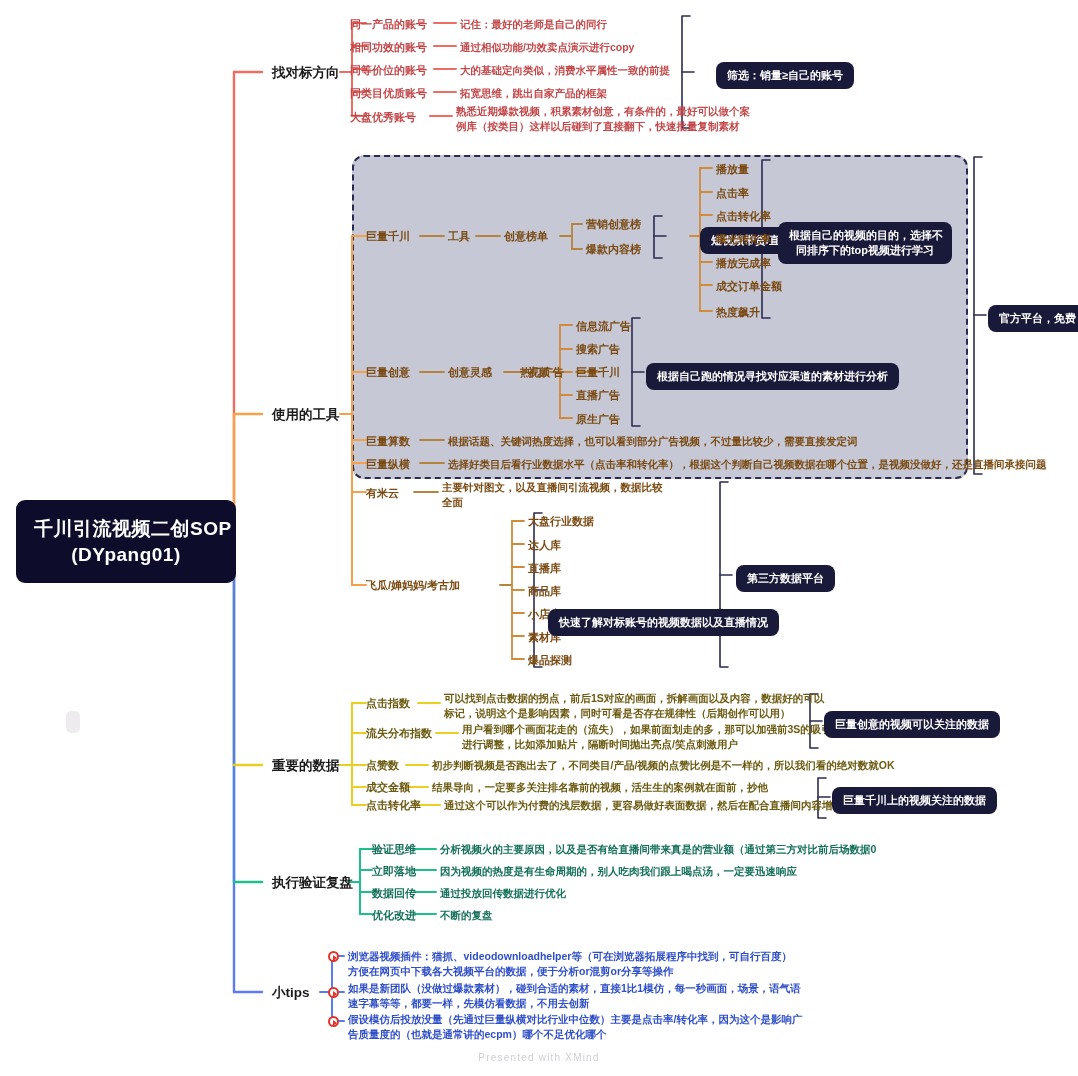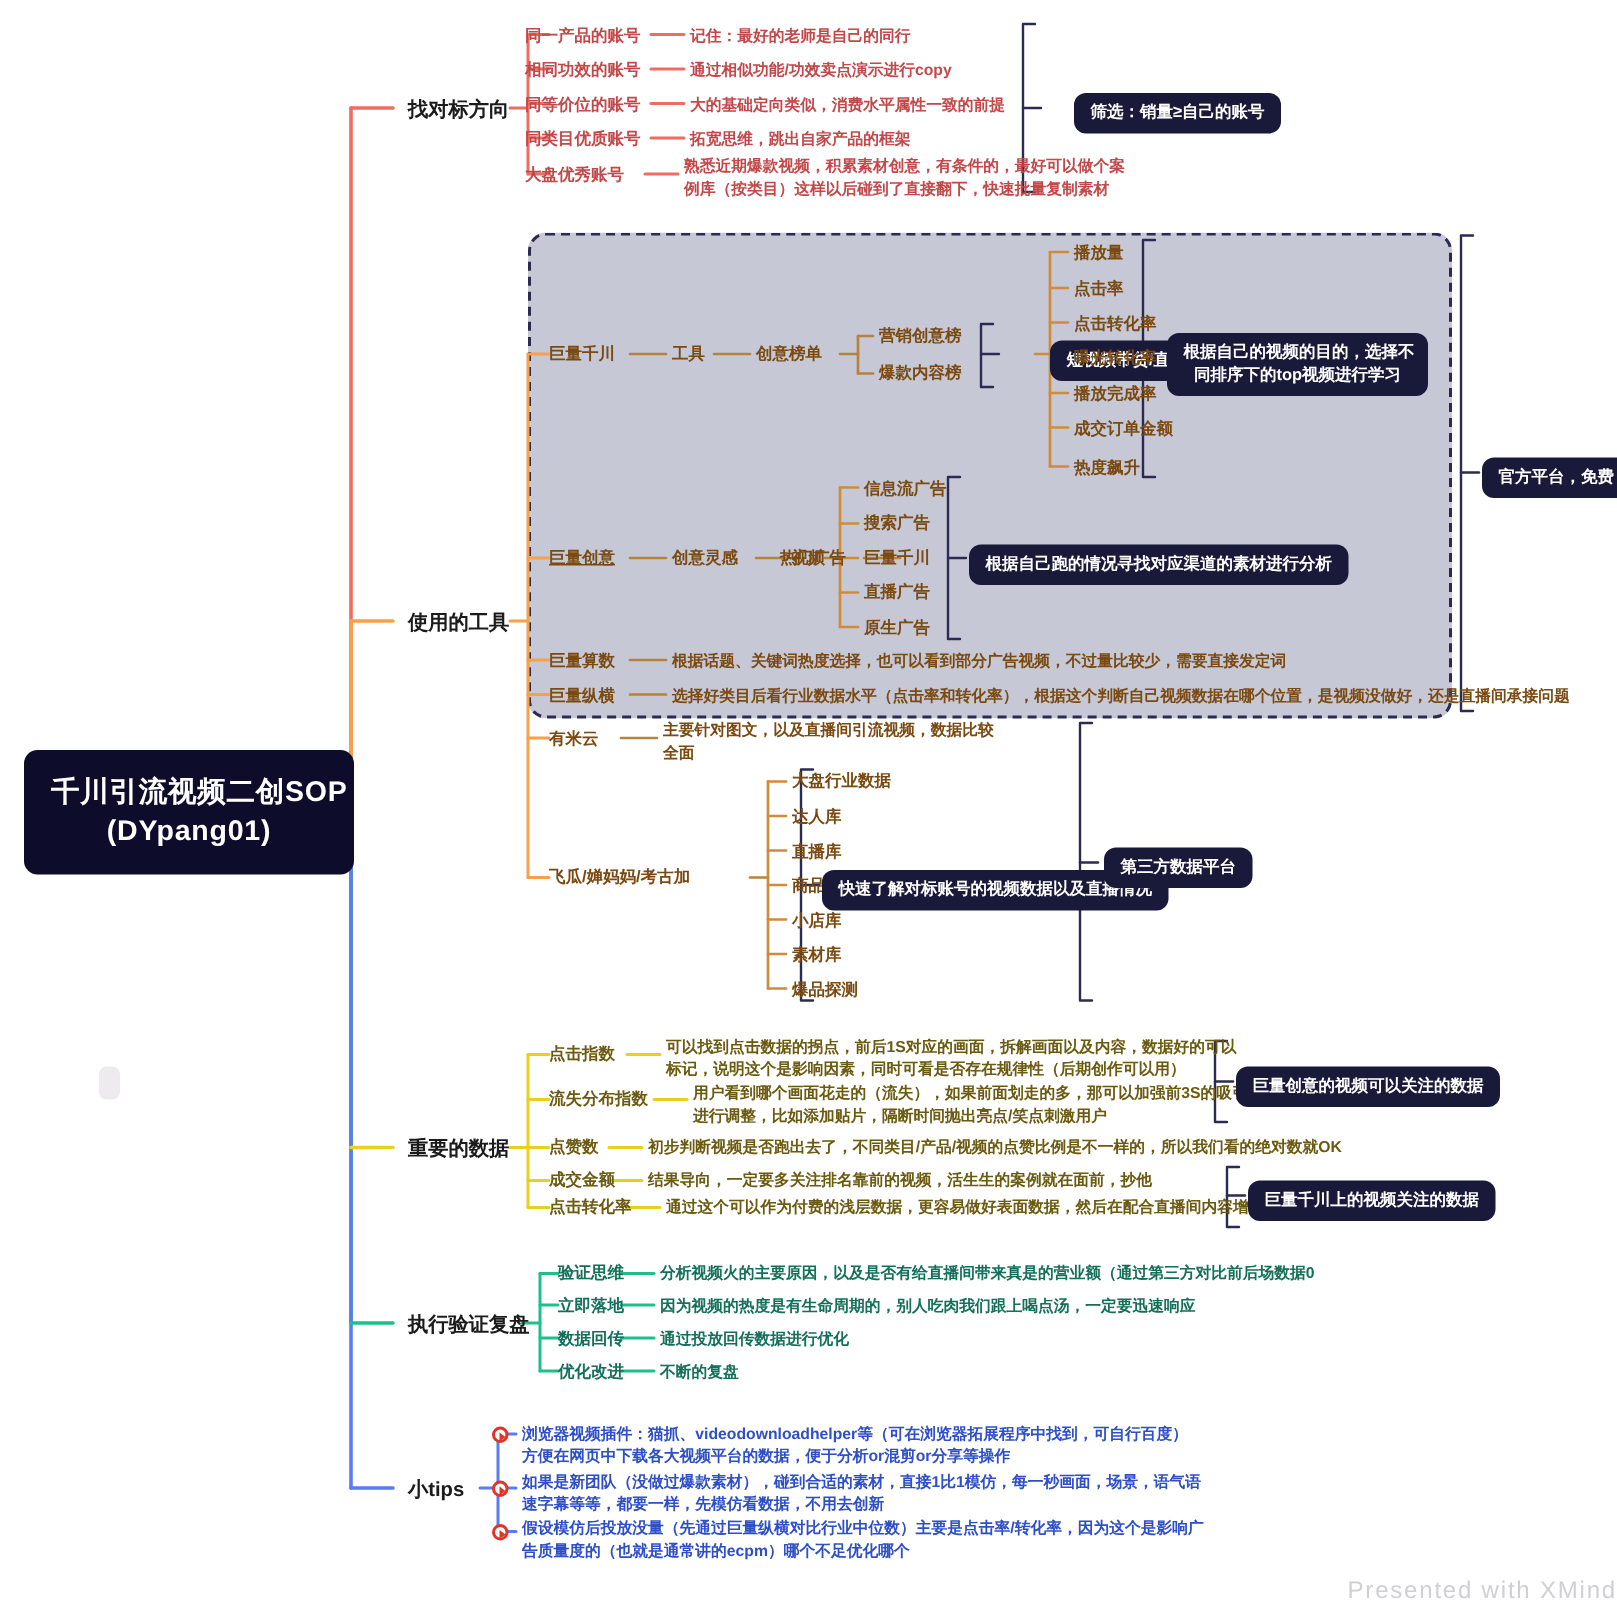--- a/index.html
+++ b/index.html
@@ -93,22 +93,22 @@
     left:2.5px;top:1.6px;
     width:0;height:0;
     border-left:4px solid #e2342b;
     border-top:3px solid transparent;
     border-bottom:3px solid transparent;
   }
 
   .watermark{
     position:absolute;
     left:0;right:0;
-    text-align:right;
-    font-size:16px;
+    text-align:center;
+    font-size:10px;
     color:#cfcfd4;
     letter-spacing:1.2px;
     font-weight:normal;
   }
 </style>
 </head>
 <body>
 
 <div id="canvas">
 
@@ -295,21 +295,21 @@
   <div class="node topic t-orange" style="left:716px;top:186px;">点击率</div>
   <div class="node topic t-orange" style="left:716px;top:209px;">点击转化率</div>
   <div class="node topic t-orange" style="left:716px;top:232px;">曝光转化率</div>
   <div class="node topic t-orange" style="left:716px;top:256px;">播放完成率</div>
   <div class="node topic t-orange" style="left:716px;top:279px;">成交订单金额</div>
   <div class="node topic t-orange" style="left:716px;top:305px;">热度飙升</div>
 
   <div class="node badge" style="left:778px;top:222px;width:152px;">根据自己的视频的目的，选择不
 同排序下的top视频进行学习</div>
 
-  <div class="node topic t-orange" style="left:366px;top:365px;text-decoration:underline;">巨量创意</div>
+  <div class="node topic t-orange" style="left:366px;top:365px;">巨量创意</div>
   <div class="node topic t-orange" style="left:448px;top:365px;">创意灵感</div>
   <div class="node topic t-orange" style="left:520px;top:365px;">热门广告</div>
   <div class="node topic t-orange" style="left:528px;top:365px;">视频</div>
 
   <div class="node topic t-orange" style="left:576px;top:319px;">信息流广告</div>
   <div class="node topic t-orange" style="left:576px;top:342px;">搜索广告</div>
   <div class="node topic t-orange" style="left:576px;top:365px;">巨量千川</div>
   <div class="node topic t-orange" style="left:576px;top:388px;">直播广告</div>
   <div class="node topic t-orange" style="left:576px;top:412px;">原生广告</div>
 
@@ -328,21 +328,21 @@
   <div class="node topic t-orange" style="left:366px;top:578px;">飞瓜/婵妈妈/考古加</div>
 
   <div class="node topic t-orange" style="left:528px;top:514px;">大盘行业数据</div>
   <div class="node topic t-orange" style="left:528px;top:538px;">达人库</div>
   <div class="node topic t-orange" style="left:528px;top:561px;">直播库</div>
   <div class="node topic t-orange" style="left:528px;top:584px;">商品库</div>
   <div class="node topic t-orange" style="left:528px;top:607px;">小店库</div>
   <div class="node topic t-orange" style="left:528px;top:630px;">素材库</div>
   <div class="node topic t-orange" style="left:528px;top:653px;">爆品探测</div>
 
-  <div class="node badge" style="left:548px;top:580px;">快速了解对标账号的视频数据以及直播情况</div>
+  <div class="node badge" style="left:548px;top:609px;">快速了解对标账号的视频数据以及直播情况</div>
 
   <div class="node badge" style="left:736px;top:565px;">第三方数据平台</div>
 
   <div class="node badge" style="left:988px;top:305px;">官方平台，免费</div>
 
   <div class="node topic t-yellow" style="left:366px;top:696px;">点击指数</div>
   <div class="node leaf t-yellow" style="left:444px;top:691px;">可以找到点击数据的拐点，前后1S对应的画面，拆解画面以及内容，数据好的可以
 标记，说明这个是影响因素，同时可看是否存在规律性（后期创作可以用）</div>
 
   <div class="node topic t-yellow" style="left:366px;top:726px;">流失分布指数</div>

